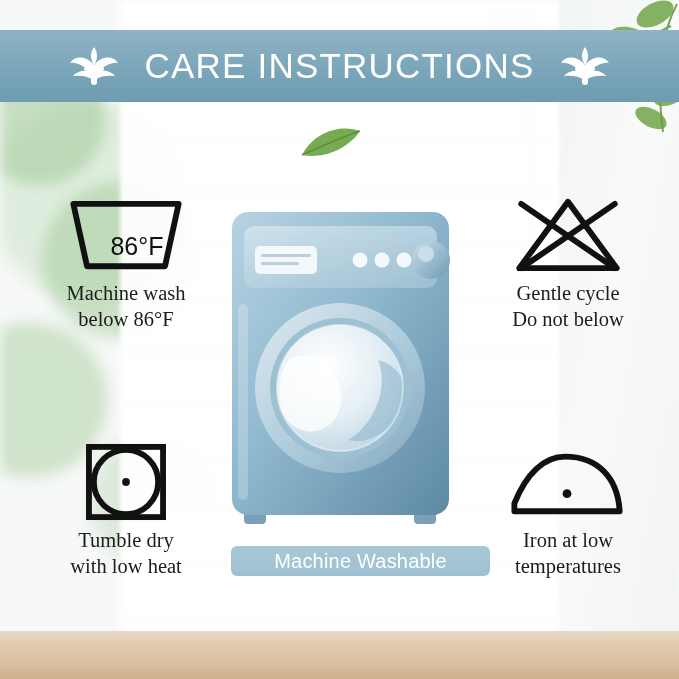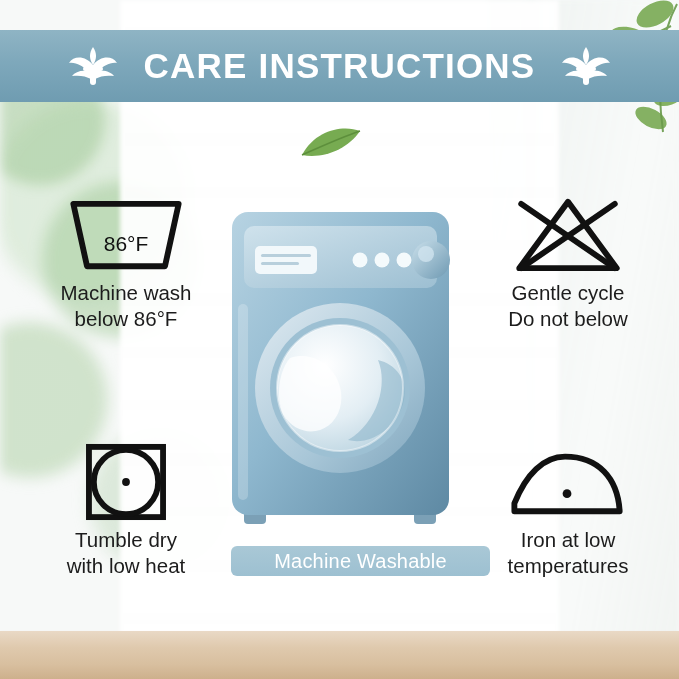--- a/index.html
+++ b/index.html
@@ -95,21 +95,21 @@
     background: linear-gradient(180deg, #8fb4c4 0%, #7ea8bb 45%, #6f9cb1 100%);
     display: flex;
     align-items: center;
     justify-content: center;
     gap: 22px;
   }
   .banner-title {
     color: #ffffff;
     font-size: 35px;
     letter-spacing: 1.2px;
-    font-weight: 700;
+    font-weight: 400;
     white-space: nowrap;
   }
   .fleur {
     width: 58px;
     height: 46px;
     flex: 0 0 auto;
   }
 
   
   .leaf-cluster {
@@ -145,33 +145,34 @@
   .sym-icon {
     display: block;
     margin: 0 auto;
   }
   .sym-label {
     font-size: 20.5px;
     color: #1c1c1c;
     line-height: 1.28;
     white-space: pre-line;
     margin-top: 6px;
+    font-family: Liberation Serif, serif;
   }
   #sym-wash   { left: 26px;  top: 196px; width: 200px; }
   #sym-bleach { left: 468px; top: 196px; width: 200px; }
   #sym-dry    { left: 26px;  top: 443px; width: 200px; }
   #sym-iron   { left: 468px; top: 443px; width: 200px; }
 
   .wash-temp {
     position: absolute;
-    left: 0;
+    left: 11px;
     top: 36px;
     width: 100%;
     text-align: center;
-    font-size: 21px;
+    font-size: 25px;
     color: #111;
   }
 
   
   .pill {
     position: absolute;
     left: 231px;
     top: 546px;
     width: 259px;
     height: 30px;

